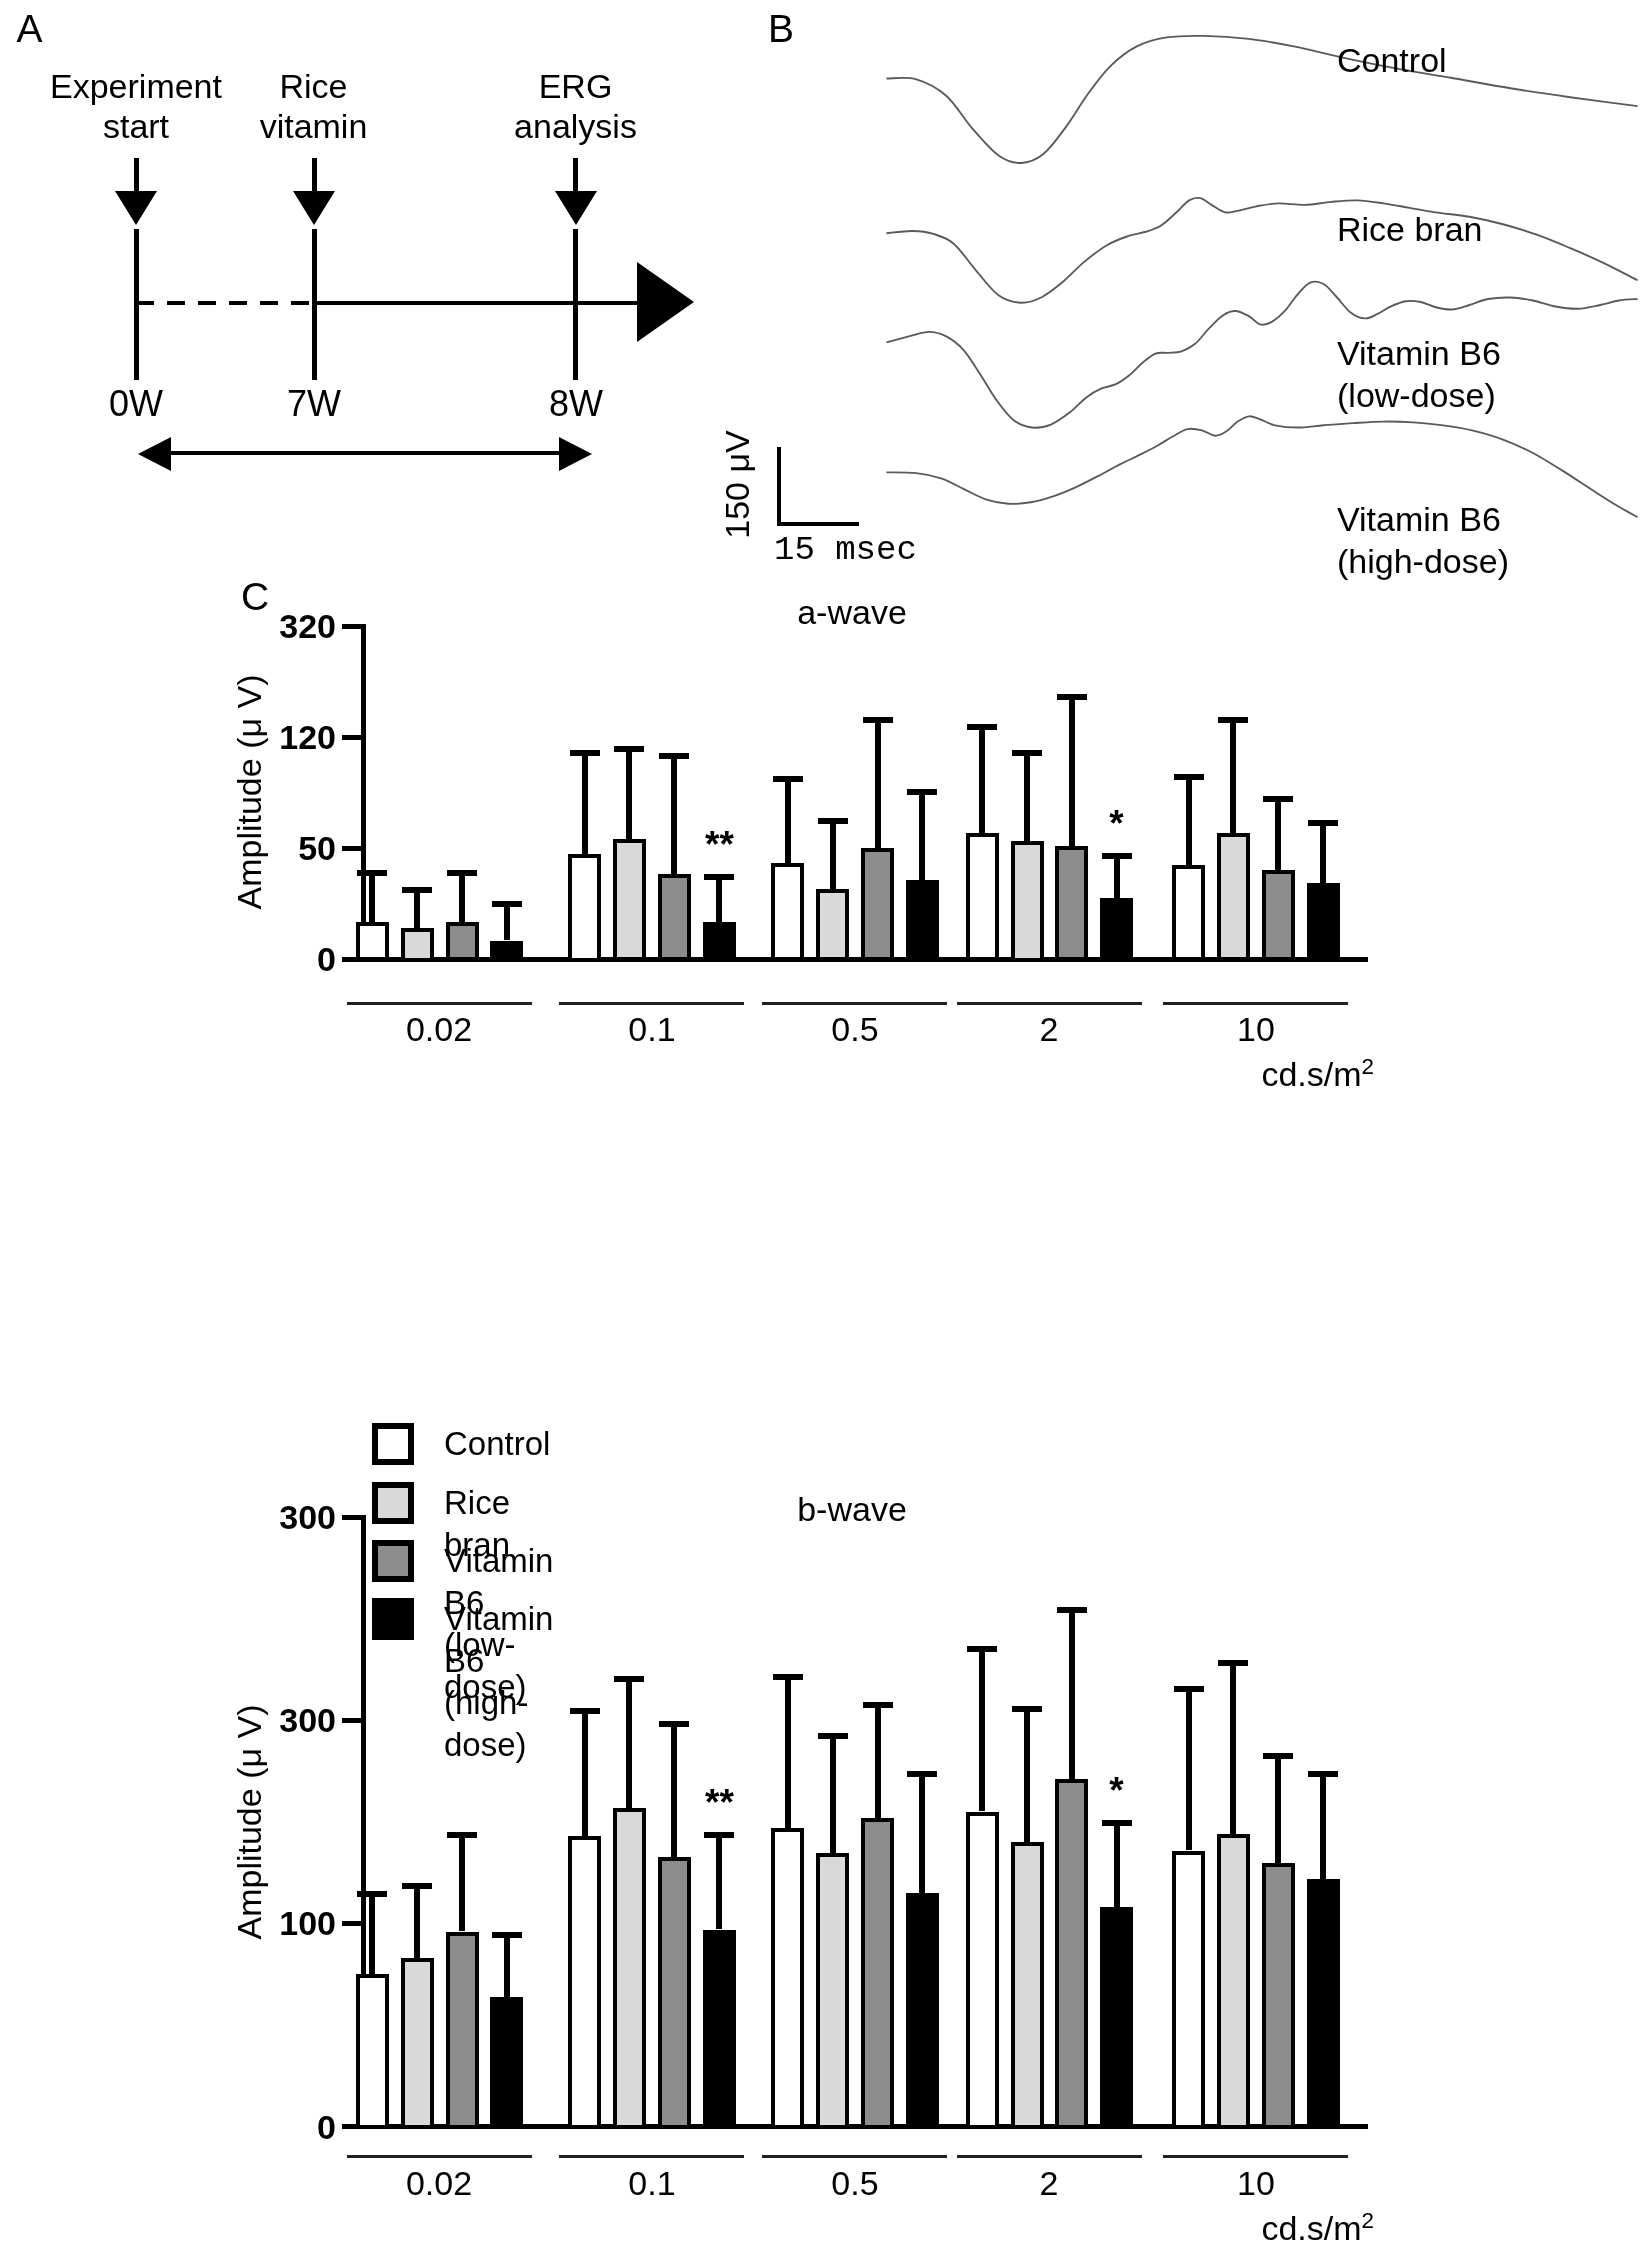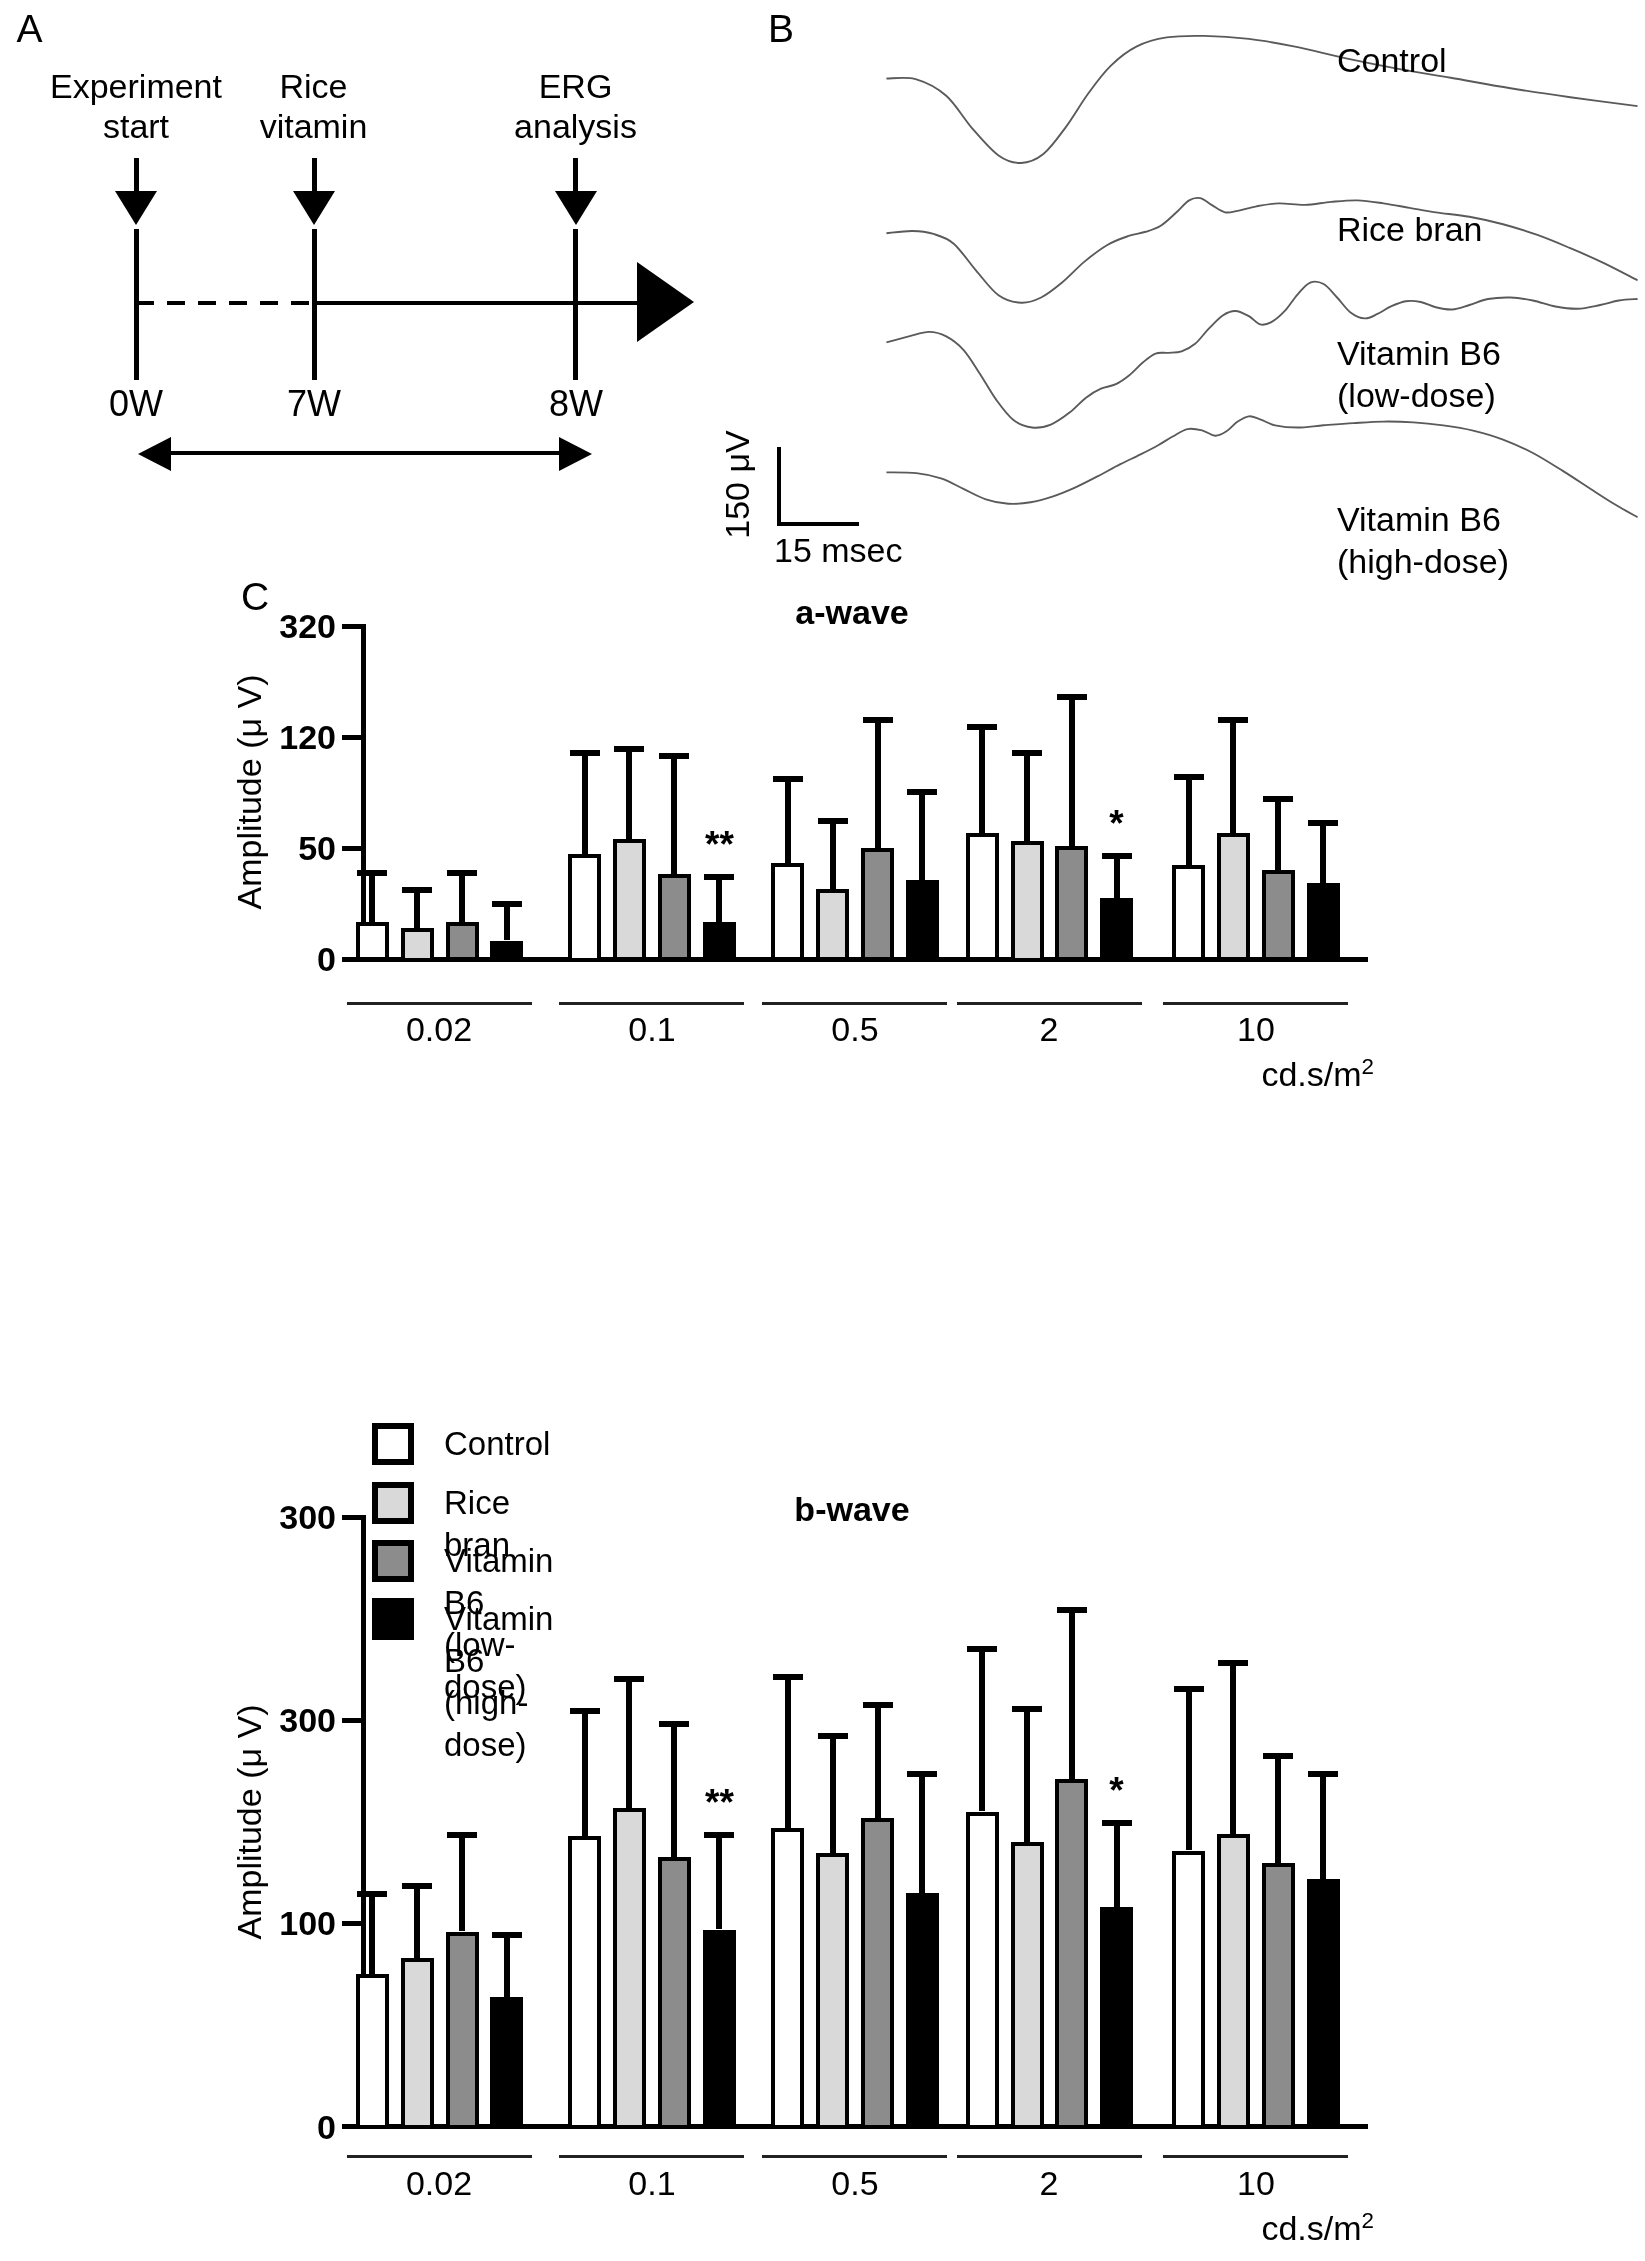--- a/index.html
+++ b/index.html
@@ -9,21 +9,21 @@
   .panel-letter{position:absolute;font-size:39px;line-height:39px;}
   .evt-line{position:absolute;width:299px;text-align:center;font-size:34px;line-height:40px;}
   .week{position:absolute;width:150px;text-align:center;font-size:36px;}
   .cap{position:absolute;width:568px;text-align:center;font-size:34px;line-height:40px;}
   .ink{position:absolute;background:#000;}
   .tri{position:absolute;width:0;height:0;}
   .trace-label{position:absolute;font-size:34px;line-height:42px;white-space:pre-line;}
   .sb-label{position:absolute;font-size:34px;line-height:37px;}
   .rot{transform:rotate(-90deg);transform-origin:center center;text-align:center;}
   .ytick-label{position:absolute;width:127px;text-align:right;font-size:34px;line-height:40px;font-weight:bold;}
-  .chart-title{position:absolute;width:374px;text-align:center;font-size:34px;line-height:37px;font-weight:bold;}
+  .chart-title{position:absolute;width:374px;text-align:center;font-size:34px;line-height:37px;}
   .ylabel{position:absolute;width:523px;height:40px;font-size:34px;line-height:40px;}
   .grp-label{position:absolute;width:164px;text-align:center;font-size:34px;line-height:37px;}
   .unit-label{position:absolute;width:314px;text-align:right;font-size:34px;line-height:37px;}
   .unit-label sup{font-size:22.4px;}
   .bar{position:absolute;border:4.5px solid #000;box-sizing:border-box;}
   .star{position:absolute;width:105px;text-align:center;font-size:37px;font-weight:bold;line-height:37px;}
   .legend-label{position:absolute;font-size:33px;line-height:42px;}
   .legend-swatch{position:absolute;width:42px;height:42px;border:6px solid #000;box-sizing:border-box;}
   svg{position:absolute;overflow:visible;}
 </style>
@@ -63,21 +63,21 @@
   <div id="panelB" class="abs" style="left:0;top:0;width:1645px;height:598px;">
     <svg id="traceSvg" style="left:733px;top:15px;" width="913" height="568" viewBox="0 0 1221 760">
         <path d="M205,85C211.7,85.2 231.7,82.2 245,86C258.3,89.8 272.5,97.0 285,108C297.5,119.0 308.3,138.7 320,152C331.7,165.3 344.2,180.3 355,188C365.8,195.7 375.0,198.3 385,198C395.0,197.7 405.0,194.0 415,186C425.0,178.0 435.0,163.5 445,150C455.0,136.5 465.0,118.7 475,105C485.0,91.3 494.2,78.5 505,68C515.8,57.5 527.5,48.3 540,42C552.5,35.7 565.0,32.3 580,30C595.0,27.7 611.7,27.7 630,28C648.3,28.3 670.0,29.7 690,32C710.0,34.3 728.3,37.7 750,42C771.7,46.3 796.7,53.0 820,58C843.3,63.0 866.7,67.7 890,72C913.3,76.3 935.0,79.7 960,84C985.0,88.3 1013.3,93.7 1040,98C1066.7,102.3 1091.7,106.0 1120,110C1148.3,114.0 1195.0,120.0 1210,122" fill="none" stroke="#5a5a5a" stroke-width="2.5"></path>
         <path d="M205,292C210.8,291.5 229.5,288.8 240,289C250.5,289.2 258.8,290.2 268,293C277.2,295.8 285.5,297.8 295,306C304.5,314.2 315.0,330.5 325,342C335.0,353.5 345.0,367.8 355,375C365.0,382.2 375.5,384.5 385,385C394.5,385.5 402.8,382.5 412,378C421.2,373.5 430.3,366.0 440,358C449.7,350.0 460.0,338.3 470,330C480.0,321.7 490.3,313.7 500,308C509.7,302.3 519.3,299.0 528,296C536.7,293.0 544.7,292.3 552,290C559.3,287.7 565.3,286.2 572,282C578.7,277.8 585.7,270.7 592,265C598.3,259.3 604.5,251.3 610,248C615.5,244.7 620.0,244.0 625,245C630.0,246.0 634.5,250.8 640,254C645.5,257.2 652.2,262.7 658,264C663.8,265.3 668.0,263.3 675,262C682.0,260.7 690.8,257.7 700,256C709.2,254.3 719.2,252.3 730,252C740.8,251.7 753.3,254.3 765,254C776.7,253.7 788.3,251.0 800,250C811.7,249.0 823.3,247.7 835,248C846.7,248.3 858.3,250.3 870,252C881.7,253.7 893.3,256.0 905,258C916.7,260.0 926.7,262.0 940,264C953.3,266.0 970.0,267.3 985,270C1000.0,272.7 1015.0,276.0 1030,280C1045.0,284.0 1060.0,288.7 1075,294C1090.0,299.3 1105.0,305.7 1120,312C1135.0,318.3 1150.0,324.8 1165,332C1180.0,339.2 1202.5,351.2 1210,355" fill="none" stroke="#5a5a5a" stroke-width="2.5"></path>
         <path d="M205,438C210.0,436.7 225.5,432.3 235,430C244.5,427.7 253.7,424.0 262,424C270.3,424.0 277.3,426.0 285,430C292.7,434.0 300.5,439.7 308,448C315.5,456.3 322.7,468.8 330,480C337.3,491.2 344.5,504.7 352,515C359.5,525.3 367.0,535.8 375,542C383.0,548.2 391.7,551.0 400,552C408.3,553.0 416.7,551.3 425,548C433.3,544.7 442.2,538.0 450,532C457.8,526.0 465.0,517.3 472,512C479.0,506.7 485.3,503.0 492,500C498.7,497.0 505.7,497.0 512,494C518.3,491.0 524.0,486.8 530,482C536.0,477.2 542.2,469.8 548,465C553.8,460.2 559.3,455.2 565,453C570.7,450.8 576.2,452.5 582,452C587.8,451.5 594.0,452.0 600,450C606.0,448.0 612.0,445.0 618,440C624.0,435.0 629.8,426.3 636,420C642.2,413.7 649.0,406.0 655,402C661.0,398.0 666.2,395.8 672,396C677.8,396.2 684.5,400.0 690,403C695.5,406.0 700.0,412.7 705,414C710.0,415.3 714.5,414.0 720,411C725.5,408.0 732.2,402.2 738,396C743.8,389.8 749.3,380.3 755,374C760.7,367.7 766.2,360.3 772,358C777.8,355.7 784.0,356.7 790,360C796.0,363.3 802.0,371.7 808,378C814.0,384.3 819.8,393.3 826,398C832.2,402.7 839.0,405.7 845,406C851.0,406.3 856.2,402.7 862,400C867.8,397.3 873.7,392.8 880,390C886.3,387.2 893.3,384.0 900,383C906.7,382.0 913.3,382.7 920,384C926.7,385.3 933.0,389.3 940,391C947.0,392.7 954.5,394.5 962,394C969.5,393.5 977.0,390.3 985,388C993.0,385.7 1000.8,381.7 1010,380C1019.2,378.3 1030.0,377.7 1040,378C1050.0,378.3 1060.0,380.0 1070,382C1080.0,384.0 1090.0,388.2 1100,390C1110.0,391.8 1120.0,393.3 1130,393C1140.0,392.7 1150.8,389.8 1160,388C1169.2,386.2 1176.7,383.3 1185,382C1193.3,380.7 1205.8,380.3 1210,380" fill="none" stroke="#5a5a5a" stroke-width="2.5"></path>
         <path d="M205,612C211.7,612.2 232.8,611.7 245,613C257.2,614.3 267.5,616.5 278,620C288.5,623.5 298.0,629.3 308,634C318.0,638.7 328.0,644.7 338,648C348.0,651.3 358.0,653.3 368,654C378.0,654.7 388.0,653.7 398,652C408.0,650.3 418.0,647.3 428,644C438.0,640.7 448.0,636.5 458,632C468.0,627.5 478.0,622.2 488,617C498.0,611.8 508.5,605.8 518,601C527.5,596.2 536.7,592.2 545,588C553.3,583.8 560.8,580.0 568,576C575.2,572.0 581.3,567.7 588,564C594.7,560.3 601.3,555.3 608,554C614.7,552.7 621.8,554.5 628,556C634.2,557.5 639.7,562.8 645,563C650.3,563.2 655.0,560.2 660,557C665.0,553.8 670.0,547.3 675,544C680.0,540.7 685.0,537.5 690,537C695.0,536.5 699.2,539.0 705,541C710.8,543.0 716.7,547.2 725,549C733.3,550.8 744.2,552.0 755,552C765.8,552.0 777.5,550.0 790,549C802.5,548.0 816.7,546.8 830,546C843.3,545.2 856.7,544.2 870,544C883.3,543.8 896.7,544.2 910,545C923.3,545.8 936.7,547.2 950,549C963.3,550.8 976.7,552.8 990,556C1003.3,559.2 1016.7,563.0 1030,568C1043.3,573.0 1056.7,579.0 1070,586C1083.3,593.0 1096.7,601.7 1110,610C1123.3,618.3 1138.3,628.5 1150,636C1161.7,643.5 1170.0,649.0 1180,655C1190.0,661.0 1205.0,669.2 1210,672" fill="none" stroke="#5a5a5a" stroke-width="2.5"></path>
       </svg>
     <div class="ink" style="left:777px;top:447px;width:3.7px;height:76px;"></div>
     <div class="ink" style="left:777px;top:522px;width:82px;height:3.7px;"></div>
     <div class="sb-label rot" style="left:677px;top:466px;width:120px;">150 μV</div>
-    <div class="sb-label" style="left:774px;top:532px;">15 msec</div>
+    <div class="sb-label" style="left:774px;top:532px;font-family:Liberation Mono, monospace;">15 msec</div>
   <div class="trace-label" style="left:1337px;top:39px;">Control</div>
       <div class="trace-label" style="left:1337px;top:208px;">Rice bran</div>
       <div class="trace-label" style="left:1337px;top:332px;">Vitamin B6
 (low-dose)</div>
       <div class="trace-label" style="left:1337px;top:498px;">Vitamin B6
 (high-dose)</div>
     </div>
 
   <div class="panel-letter" style="left:241px;top:577px;">C</div>
   <div id="legend" class="abs" style="left:0;top:0;">

